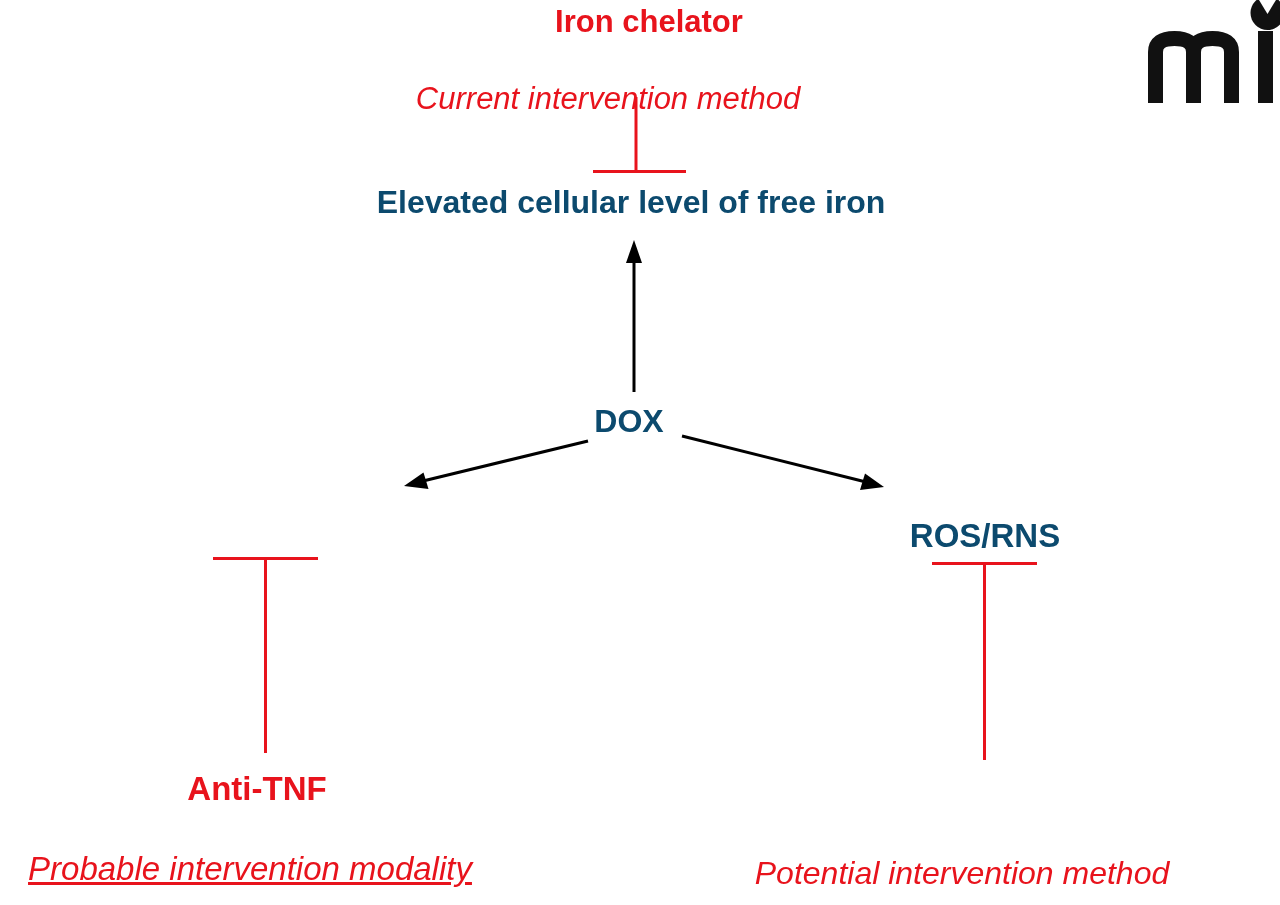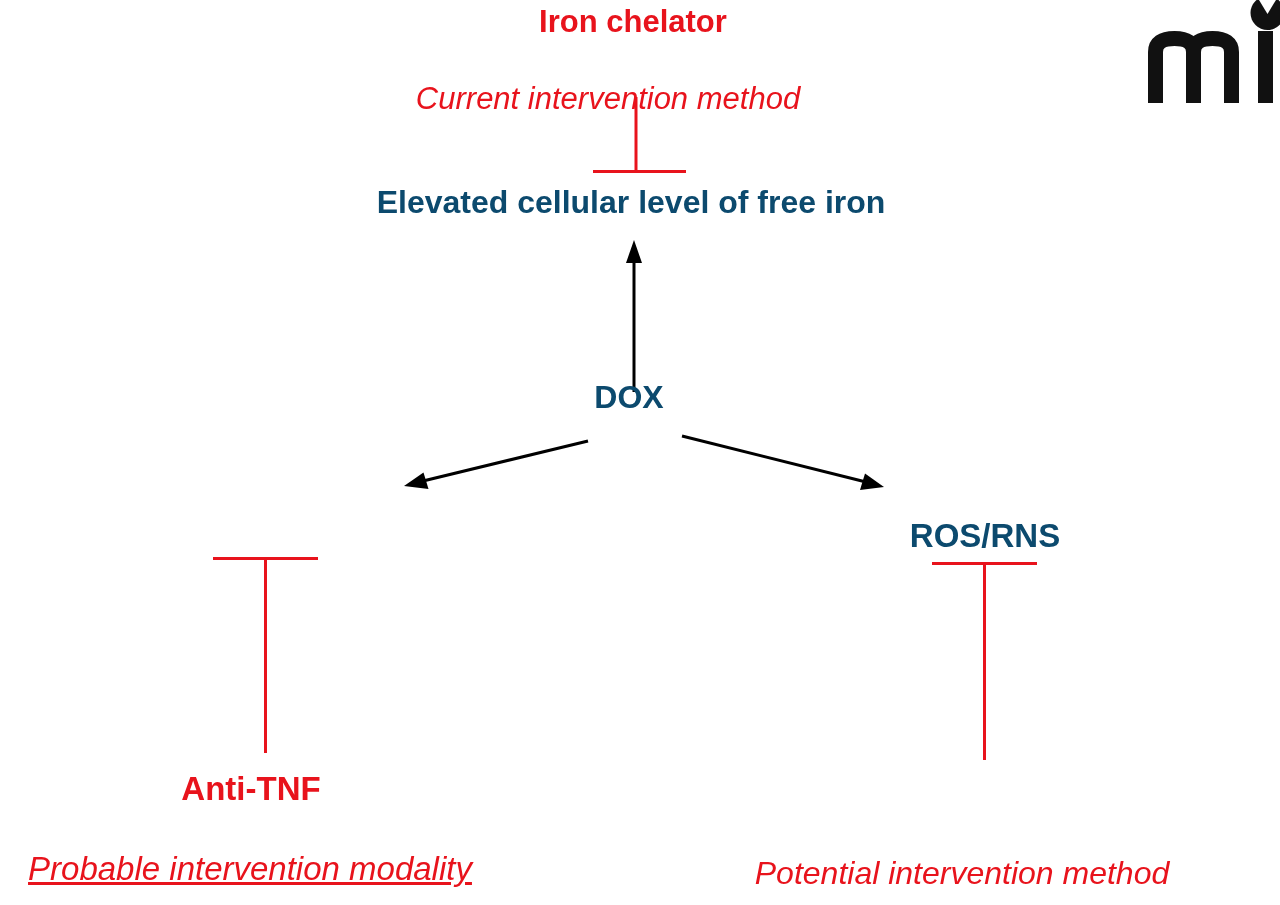--- a/index.html
+++ b/index.html
@@ -95,30 +95,30 @@
       <path d="M7.5,108 L7.5,57 Q7.5,43.5 26.5,43.5 Q45.5,43.5 45.5,57 L45.5,108"></path>
       <path d="M45.5,57 Q45.5,43.5 64.5,43.5 Q83.5,43.5 83.5,57 L83.5,108"></path>
     </g>
     <g>
       <line x1="117.5" y1="36" x2="117.5" y2="108" stroke="#111111" stroke-width="15"></line>
       <circle cx="119.5" cy="18" r="17" fill="#111111"></circle>
       <polygon points="108,0 131,0 119.5,19" fill="#ffffff"></polygon>
     </g>
   </svg>
 
-  <div class="abs center red-bold fs31" style="left:483px; top:4px; width:300px;">Iron chelator</div>
+  <div class="abs center red-bold fs31" style="left:499px; top:4px; width:300px;">Iron chelator</div>
   <div class="abs center red-italic fs31" style="left:406px; top:41px; width:404px;">Current intervention method</div>
 
   <div class="abs center black-bold fs32" style="left:321px; top:184px; width:620px;">Elevated cellular level of free iron</div>
 
-  <div class="abs center black-bold fs32" style="left:559px; top:379px; width:140px;">DOX</div>
+  <div class="abs center black-bold fs32" style="left:559px; top:403px; width:140px;">DOX</div>
 
 
   <div class="abs center black-bold fs33" style="left:885px; top:517px; width:200px;">ROS/RNS</div>
 
-  <div class="abs center red-bold fs33" style="left:101px; top:770px; width:300px;">Anti-TNF</div>
+  <div class="abs center red-bold fs33" style="left:107px; top:770px; width:300px;">Anti-TNF</div>
   <div class="abs center red-italic fs33" style="left:19px; top:810px; width:462px;text-decoration:underline;">Probable intervention modality</div>
 
   <div class="abs center red-italic italic40" style="left:732px; top:813px; width:460px;text-align:center;">
     <div>Potential intervention method</div>
   </div>
 
 </div>
 
 </body></html>

